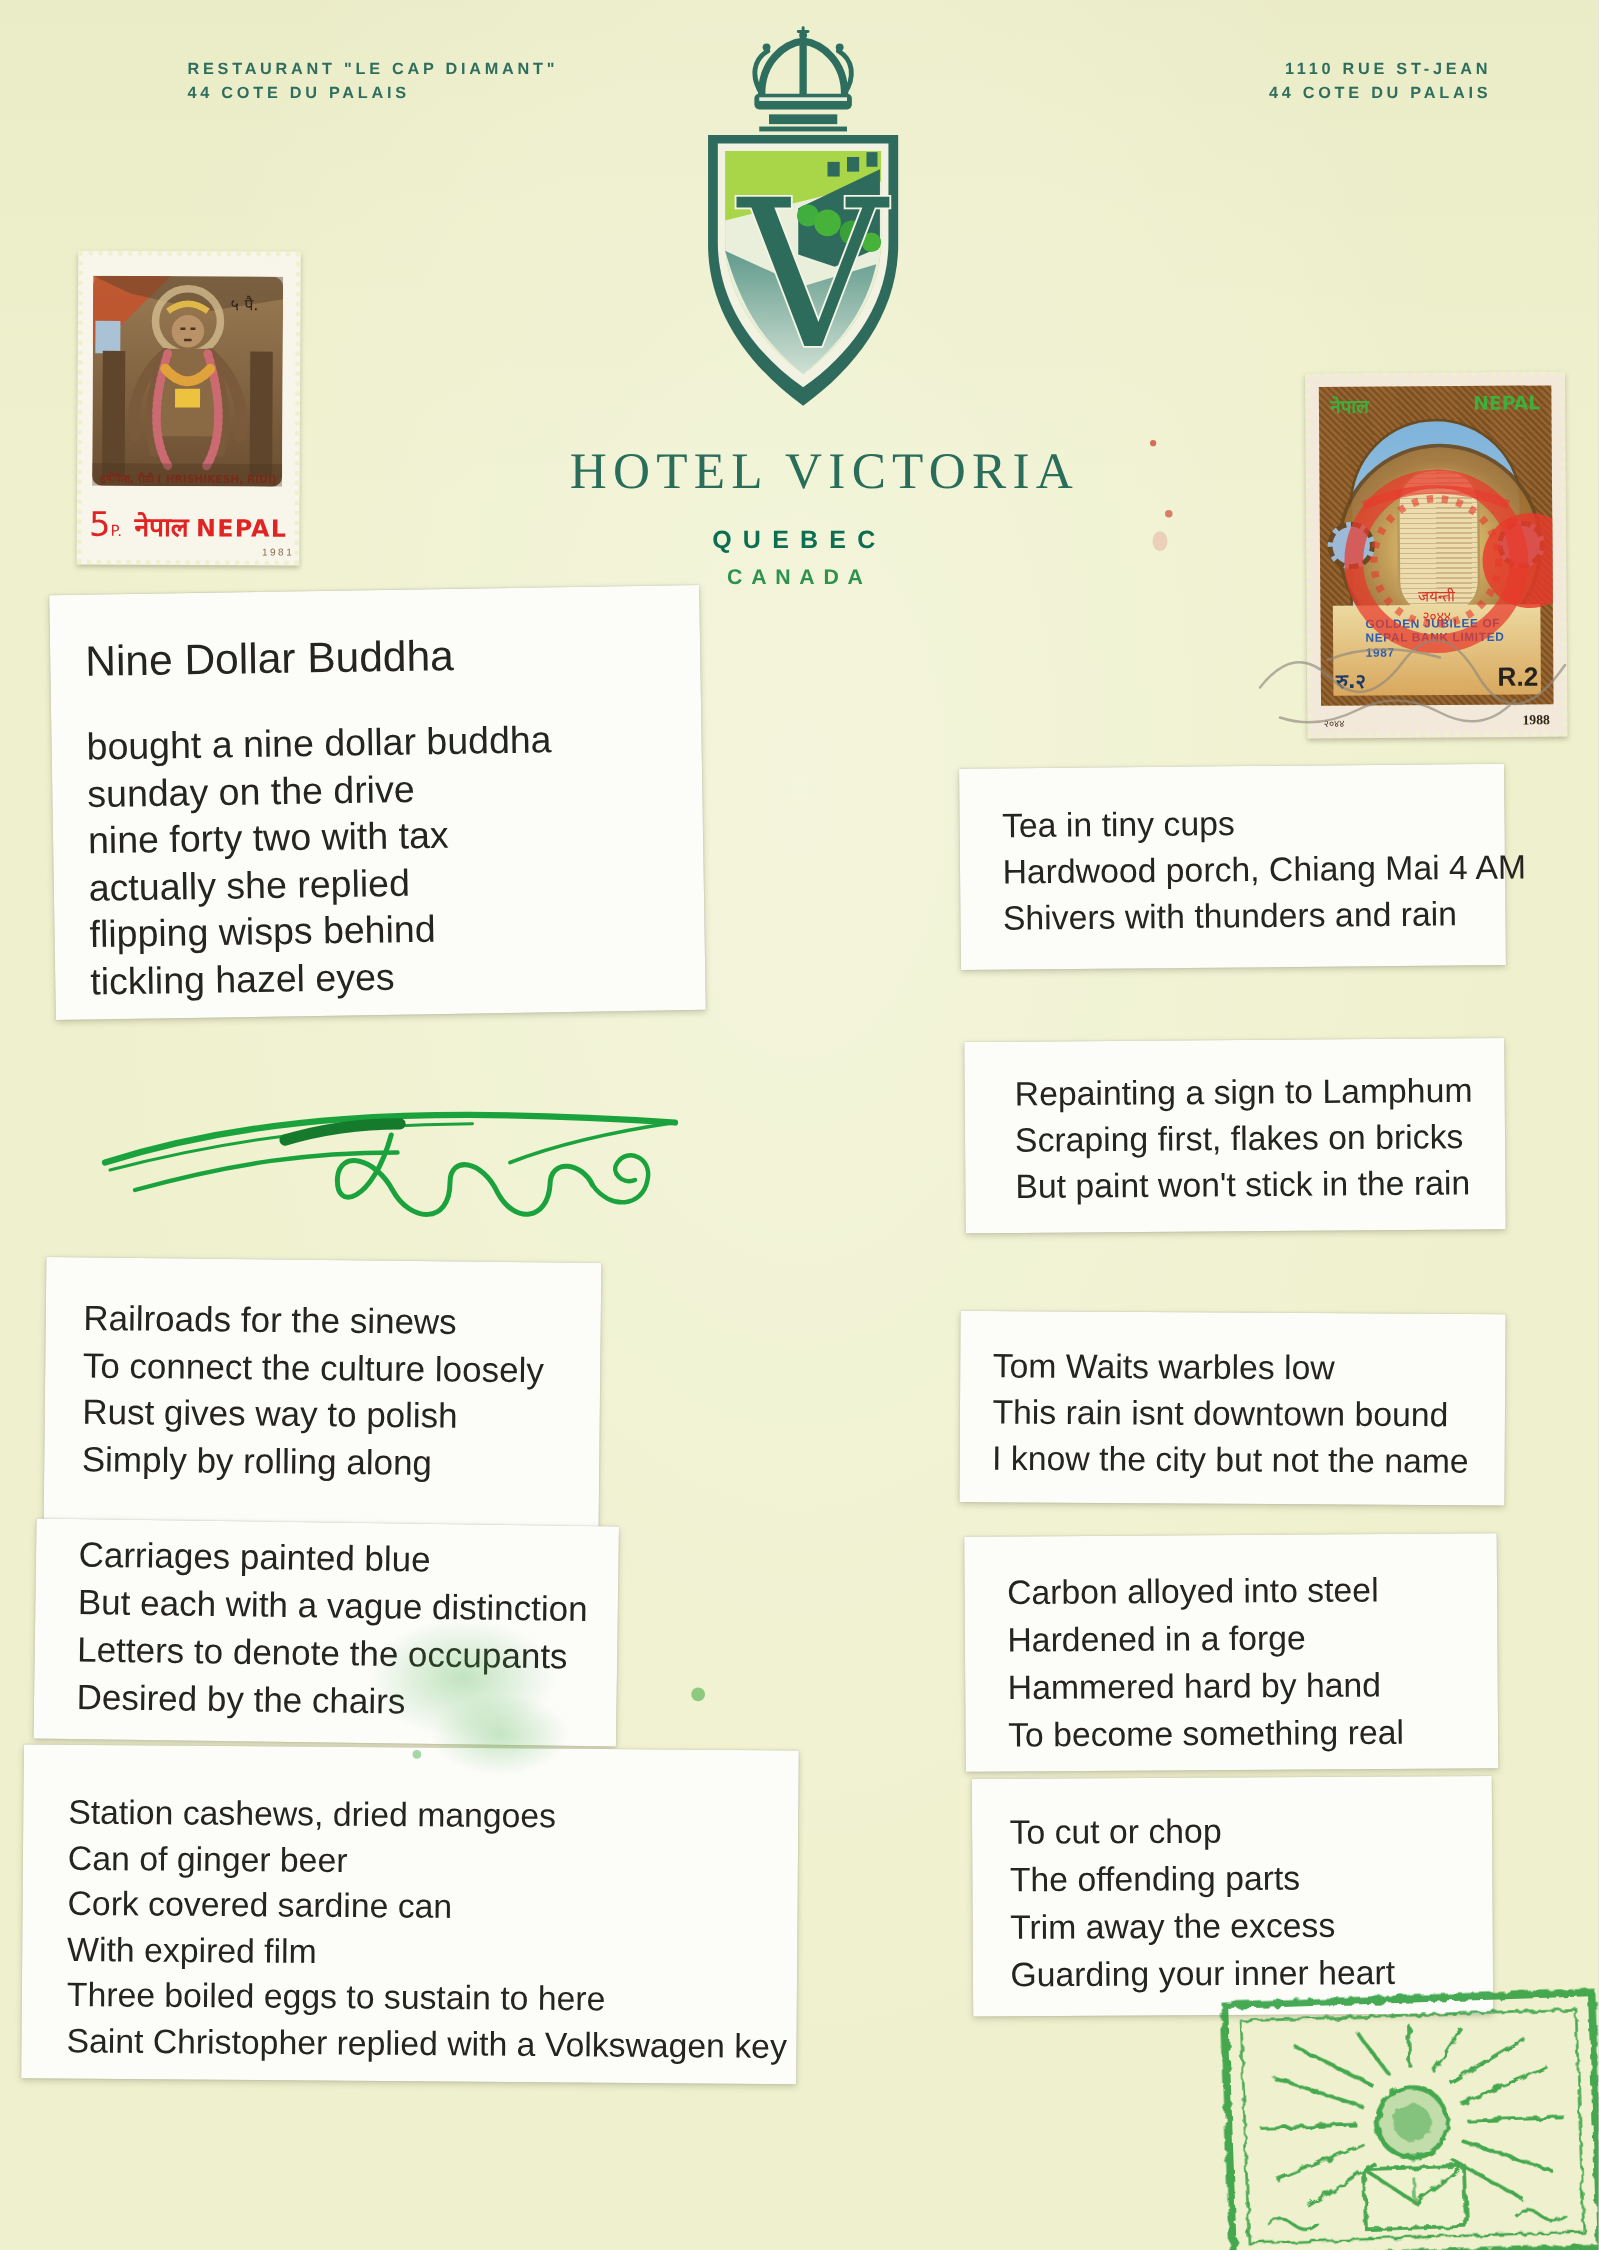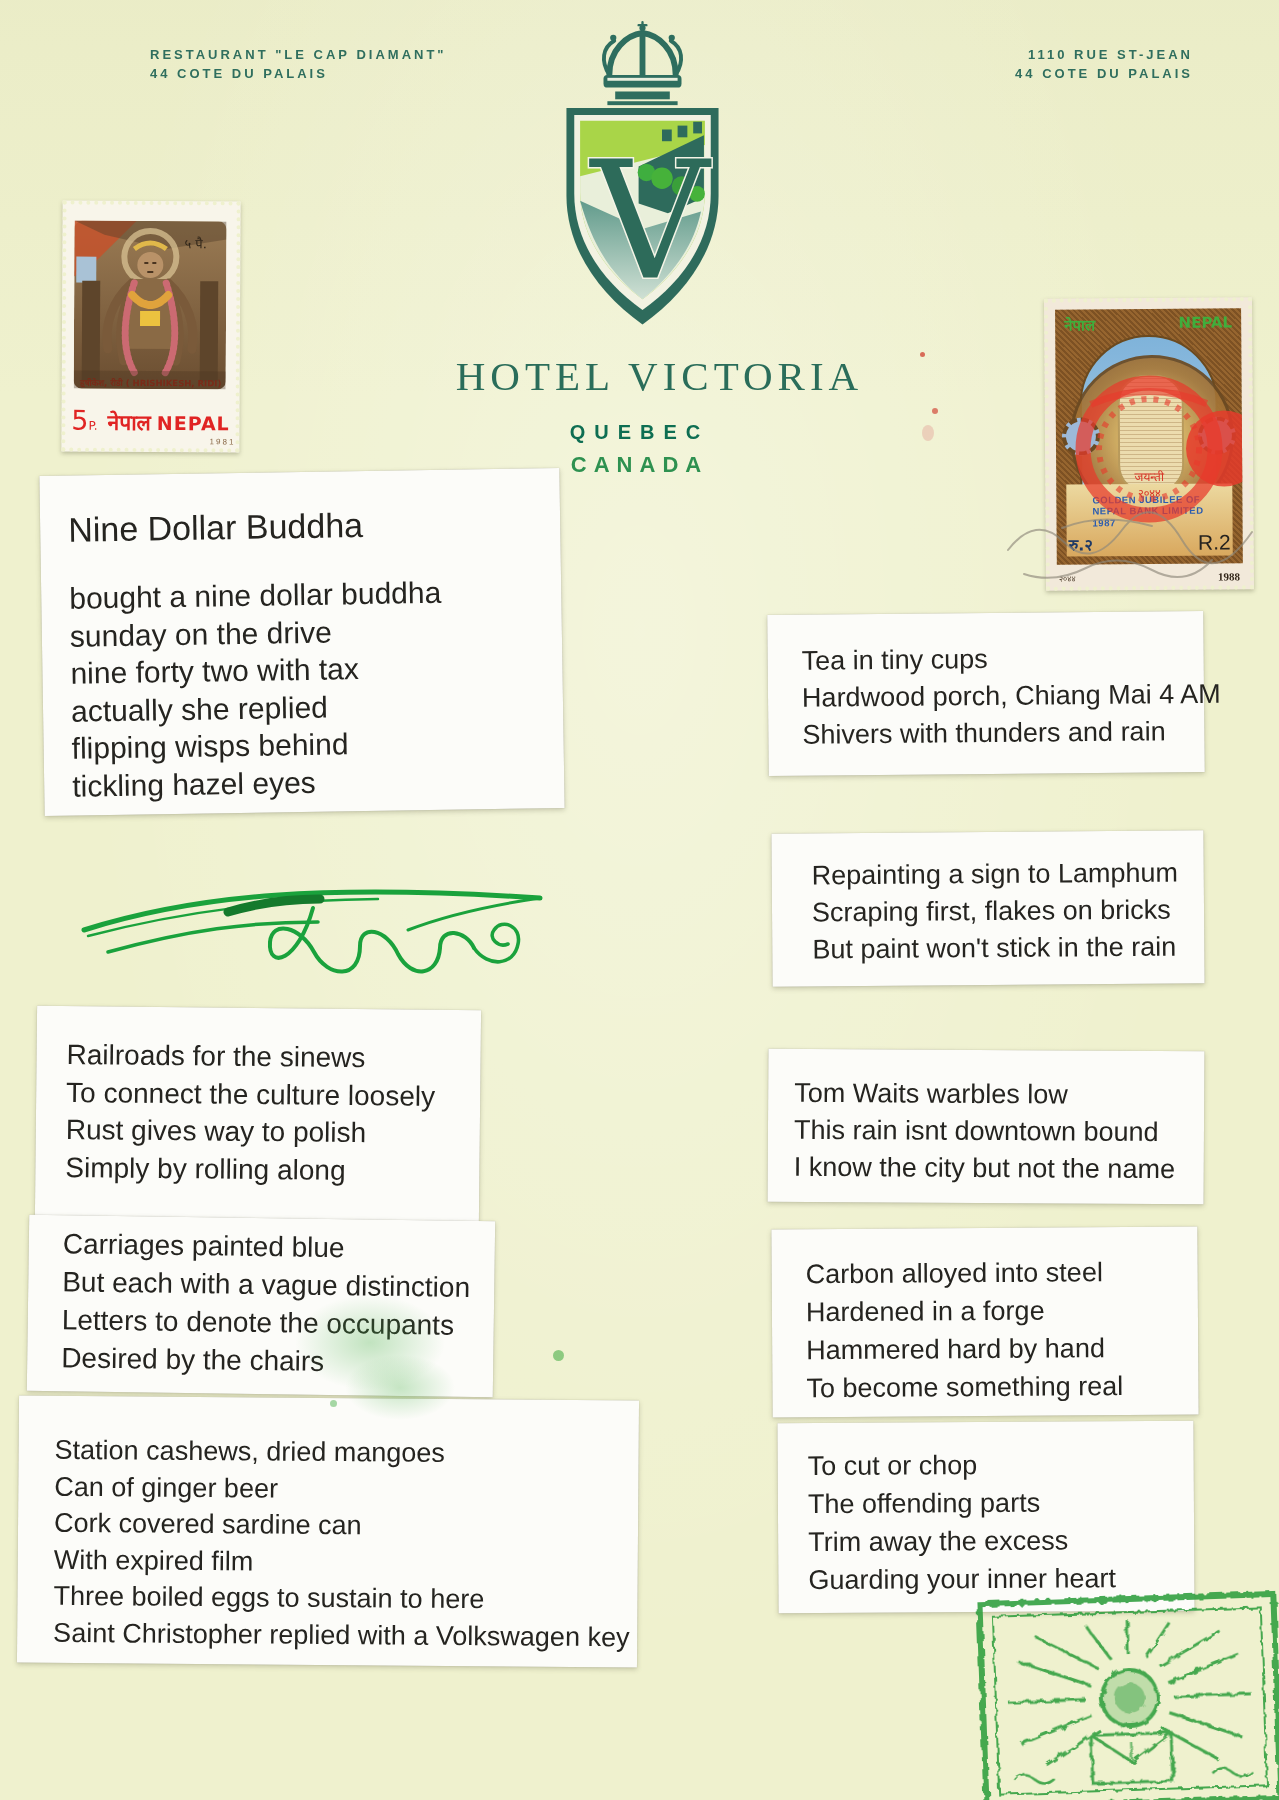--- a/index.html
+++ b/index.html
@@ -11,21 +11,21 @@
       linear-gradient(180deg, rgba(226,228,186,.35), rgba(226,228,186,0) 22%);
     font-family:"Liberation Sans","DejaVu Sans",sans-serif;
   }
   
   .corner{position:absolute;font-size:13px;font-weight:700;letter-spacing:3px;color:#2f6e5e;line-height:19px;}
   .corner.left{left:150px;top:45px;}
   .corner.right{right:86px;top:45px;text-align:right;}
   .hotel-name{position:absolute;left:0;right:0;top:352px;text-align:center;
     font-family:"Liberation Serif","DejaVu Serif",serif;font-size:41px;letter-spacing:5px;color:#2a6d5a;padding-left:40px;}
   .hotel-city{position:absolute;left:0;right:0;top:421px;text-align:center;font-size:20px;font-weight:700;letter-spacing:9px;color:#0e6e52;}
-  .hotel-country{position:absolute;left:0;right:0;top:452px;text-align:center;font-size:22px;font-weight:700;letter-spacing:7px;color:#2e9150;}
+  .hotel-country{position:absolute;left:0;right:0;top:452px;text-align:center;font-size:17px;font-weight:700;letter-spacing:7px;color:#2e9150;}
   .footer-line{position:absolute;left:0;right:0;top:1746px;text-align:center;
     font-size:15px;font-weight:700;letter-spacing:3.2px;color:#2f6b58;}
   
   .crest{position:absolute;left:545px;top:16px;width:195px;height:345px;}
   
   .strip{position:absolute;background:#fcfcf9;color:#252420;
     box-shadow:0 2px 5px rgba(110,110,80,.32), 0 0 1px rgba(100,100,80,.45);}
   .strip .ln{white-space:nowrap;}
   .s-ndb{left:42px;top:472px;width:492px;padding:34px 0 10px 28px;transform:rotate(-0.9deg);font-size:30px;line-height:37.6px;}
   .s-ndb .title{font-size:34px;line-height:40px;margin-bottom:30px;}
@@ -63,21 +63,21 @@
   .rs-wheel{position:absolute;top:108px;width:30px;height:30px;border-radius:50%;background:#9db9d8;border:4px dashed #6b4a22;}
   .rs-wheel.w-l{left:6px;} .rs-wheel.w-r{right:6px;}
   .rs-shield{position:absolute;left:50%;top:66px;width:62px;height:114px;margin-left:-31px;border-radius:28px;
     background:#ecdcae;border:2px solid #b89a5c;
     background-image:repeating-linear-gradient(0deg, rgba(150,110,60,.35) 0 1px, rgba(0,0,0,0) 1px 4px);}
   .rs-sand{position:absolute;left:10px;right:10px;bottom:8px;height:72px;background:linear-gradient(#ecd9a0,#d9a85e);}
   .rs-jub{position:absolute;left:0;right:0;bottom:36px;text-align:left;font-size:9.5px;line-height:11.5px;
     font-weight:700;color:#2b5cb0;letter-spacing:.5px;margin-left:36px;}
   .rs-values{position:absolute;left:12px;right:12px;bottom:9px;display:flex;justify-content:space-between;align-items:flex-end;}
   .rs-val-nat{font-size:16px;font-weight:700;color:#1f3a66;font-family:"DejaVu Sans",sans-serif;}
-  .rs-val-eng{font-size:21px;font-weight:400;color:#26231f;text-align:center;}
+  .rs-val-eng{font-size:21px;font-weight:700;color:#26231f;text-align:center;}
   .rs-margin{position:absolute;bottom:3px;font-family:"DejaVu Sans",sans-serif;color:#4a3a28;}
   .rs-margin.m-l{left:9px;font-size:8px;}
   .rs-margin.m-r{right:10px;font-size:11px;font-weight:700;color:#33271a;font-family:Liberation Serif, serif;}
   .rs-overprint{position:absolute;left:0;top:0;width:100%;height:100%;pointer-events:none;}
   
   .smudge{position:absolute;border-radius:50%;pointer-events:none;}
   .speck{position:absolute;border-radius:50%;pointer-events:none;}
   .scribble{position:absolute;pointer-events:none;}
   .rubber{position:absolute;left:978px;top:1594px;width:306px;height:216px;transform:rotate(-2deg);opacity:.88;}
 </style>

